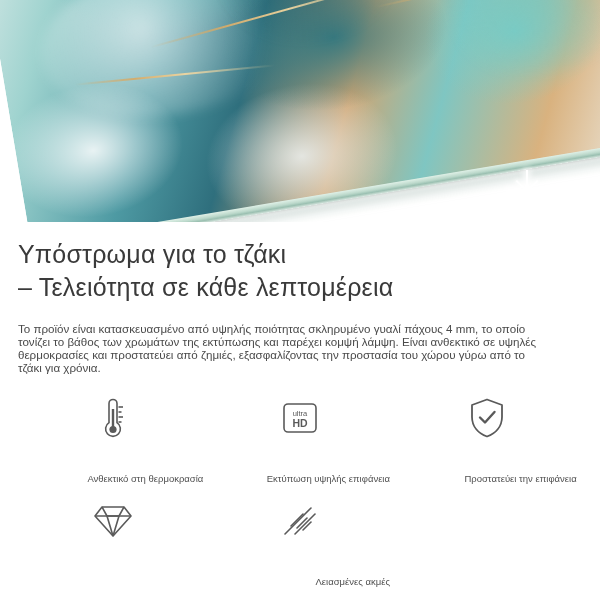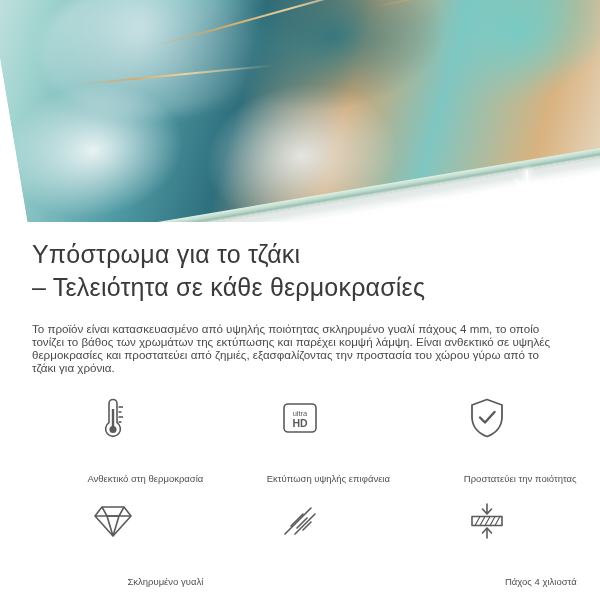--- a/index.html
+++ b/index.html
@@ -124,21 +124,21 @@
     left: 50%; top: 50%;
     width: 30px; height: 1.5px;
     background: rgba(255,255,255,0.85);
     box-shadow: 0 0 5px 1px rgba(255,255,255,0.8);
   }
   .sparkle-diag.d1 { transform: translate(-50%,-50%) rotate(45deg); }
   .sparkle-diag.d2 { transform: translate(-50%,-50%) rotate(-45deg); }
 
   
   .content {
-    padding: 16px 38px 0 32px;
+    padding: 16px 38px 0 18px;
   }
   .headline {
     color: #3a3a3a;
     font-size: 25px;
     line-height: 33px;
     font-weight: 400;
     letter-spacing: 0.2px;
     margin: 0 0 18px 0;
   }
   .headline .line { display: block; }
@@ -201,21 +201,21 @@
       <div class="sparkle">
         <div class="sparkle-diag d1"></div>
         <div class="sparkle-diag d2"></div>
       </div>
     </div>
   </div>
 
   <div class="content">
     <h1 class="headline">
       <span class="line">Υπόστρωμα για το τζάκι</span>
-      <span class="line">– Τελειότητα σε κάθε θερμοκρασίες</span>
+      <span class="line">– Τελειότητα σε κάθε λεπτομέρεια</span>
     </h1>
     <p class="body-copy">Το προϊόν είναι κατασκευασμένο από υψηλής ποιότητας σκληρυμένο γυαλί πάχους 4 mm, το οποίο τονίζει το βάθος των χρωμάτων της εκτύπωσης και παρέχει κομψή λάμψη. Είναι ανθεκτικό σε υψηλές θερμοκρασίες και προστατεύει από ζημιές, εξασφαλίζοντας την προστασία του χώρου γύρω από το τζάκι για χρόνια.</p>
   </div>
 
   <div class="features">
 
     <div class="feature">
       <div class="feature-icon">
         <svg width="34" height="42" viewBox="0 0 34 42" fill="none" stroke="#5a5a5a" stroke-width="1.6">
           <path d="M17 6.5c0-2.2 1.8-4 4-4s4 1.8 4 4v19.2a7.4 7.4 0 1 1-8 0V6.5z" transform="translate(-4,0)"></path>
@@ -241,56 +241,43 @@
       <div class="feature-label">Εκτύπωση υψηλής επιφάνεια</div>
     </div>
 
     <div class="feature">
       <div class="feature-icon">
         <svg width="36" height="42" viewBox="0 0 36 42">
           <path d="M18 2.5 L33 8 v12c0 9.5-6.4 16.3-15 19.5C9.4 36.3 3 29.5 3 20V8z" fill="none" stroke="#5a5a5a" stroke-width="1.8" stroke-linejoin="round"></path>
           <path d="M11 20.5 l5 5 l9.5 -10.5" fill="none" stroke="#5a5a5a" stroke-width="2.4" stroke-linecap="round" stroke-linejoin="round"></path>
         </svg>
       </div>
-      <div class="feature-label">Προστατεύει την ποιότητας</div>
+      <div class="feature-label">Προστατεύει την επιφάνεια</div>
     </div>
 
     <div class="feature">
       <div class="feature-icon">
         <svg width="40" height="36" viewBox="0 0 40 36" fill="none" stroke="#5a5a5a" stroke-width="1.6" stroke-linejoin="round">
           <path d="M9 4 H31 L38 13 L20 33 L2 13 Z"></path>
           <path d="M2 13 H38"></path>
           <path d="M9 4 L14 13 L20 33"></path>
           <path d="M31 4 L26 13 L20 33"></path>
           <path d="M14 13 H26"></path>
         </svg>
       </div>
-      <div class="feature-label">Σκληρυμένο γυαλί</div>
     </div>
 
     <div class="feature">
       <div class="feature-icon">
         <svg width="38" height="34" viewBox="0 0 38 34" fill="none" stroke="#5a5a5a" stroke-width="1.6" stroke-linecap="round">
           <path d="M4 30 L30 4"></path>
           <path d="M14 30 L34 10"></path>
           <path d="M10 22 L22 10"></path>
           <path d="M16 24 L26 14"></path>
           <path d="M22 26 L30 18"></path>
         </svg>
       </div>
-    </div>
-
-    <div class="feature">
-      <div class="feature-icon">
-        <svg width="40" height="40" viewBox="0 0 40 40" fill="none" stroke="#5a5a5a" stroke-width="1.6" stroke-linecap="round" stroke-linejoin="round">
-          <line x1="20" y1="3" x2="20" y2="12"></line>
-          <path d="M15.5 8 L20 13 L24.5 8"></path>
-          <line x1="20" y1="37" x2="20" y2="28"></line>
-          <path d="M15.5 32 L20 27 L24.5 32"></path>
-          <rect x="5" y="15.5" width="30" height="9"></rect>
-          <path d="M8 24.5 L13 15.5 M13 24.5 L18 15.5 M18 24.5 L23 15.5 M23 24.5 L28 15.5 M28 24.5 L33 15.5" stroke-width="1.2"></path>
-        </svg>
-      </div>
-      <div class="feature-label">Πάχος 4 χιλιοστά</div>
-    </div>
+      <div class="feature-label">Λειασμένες ακμές</div>
+    </div>
+
 
   </div>
 </div>
 
 </body></html>

